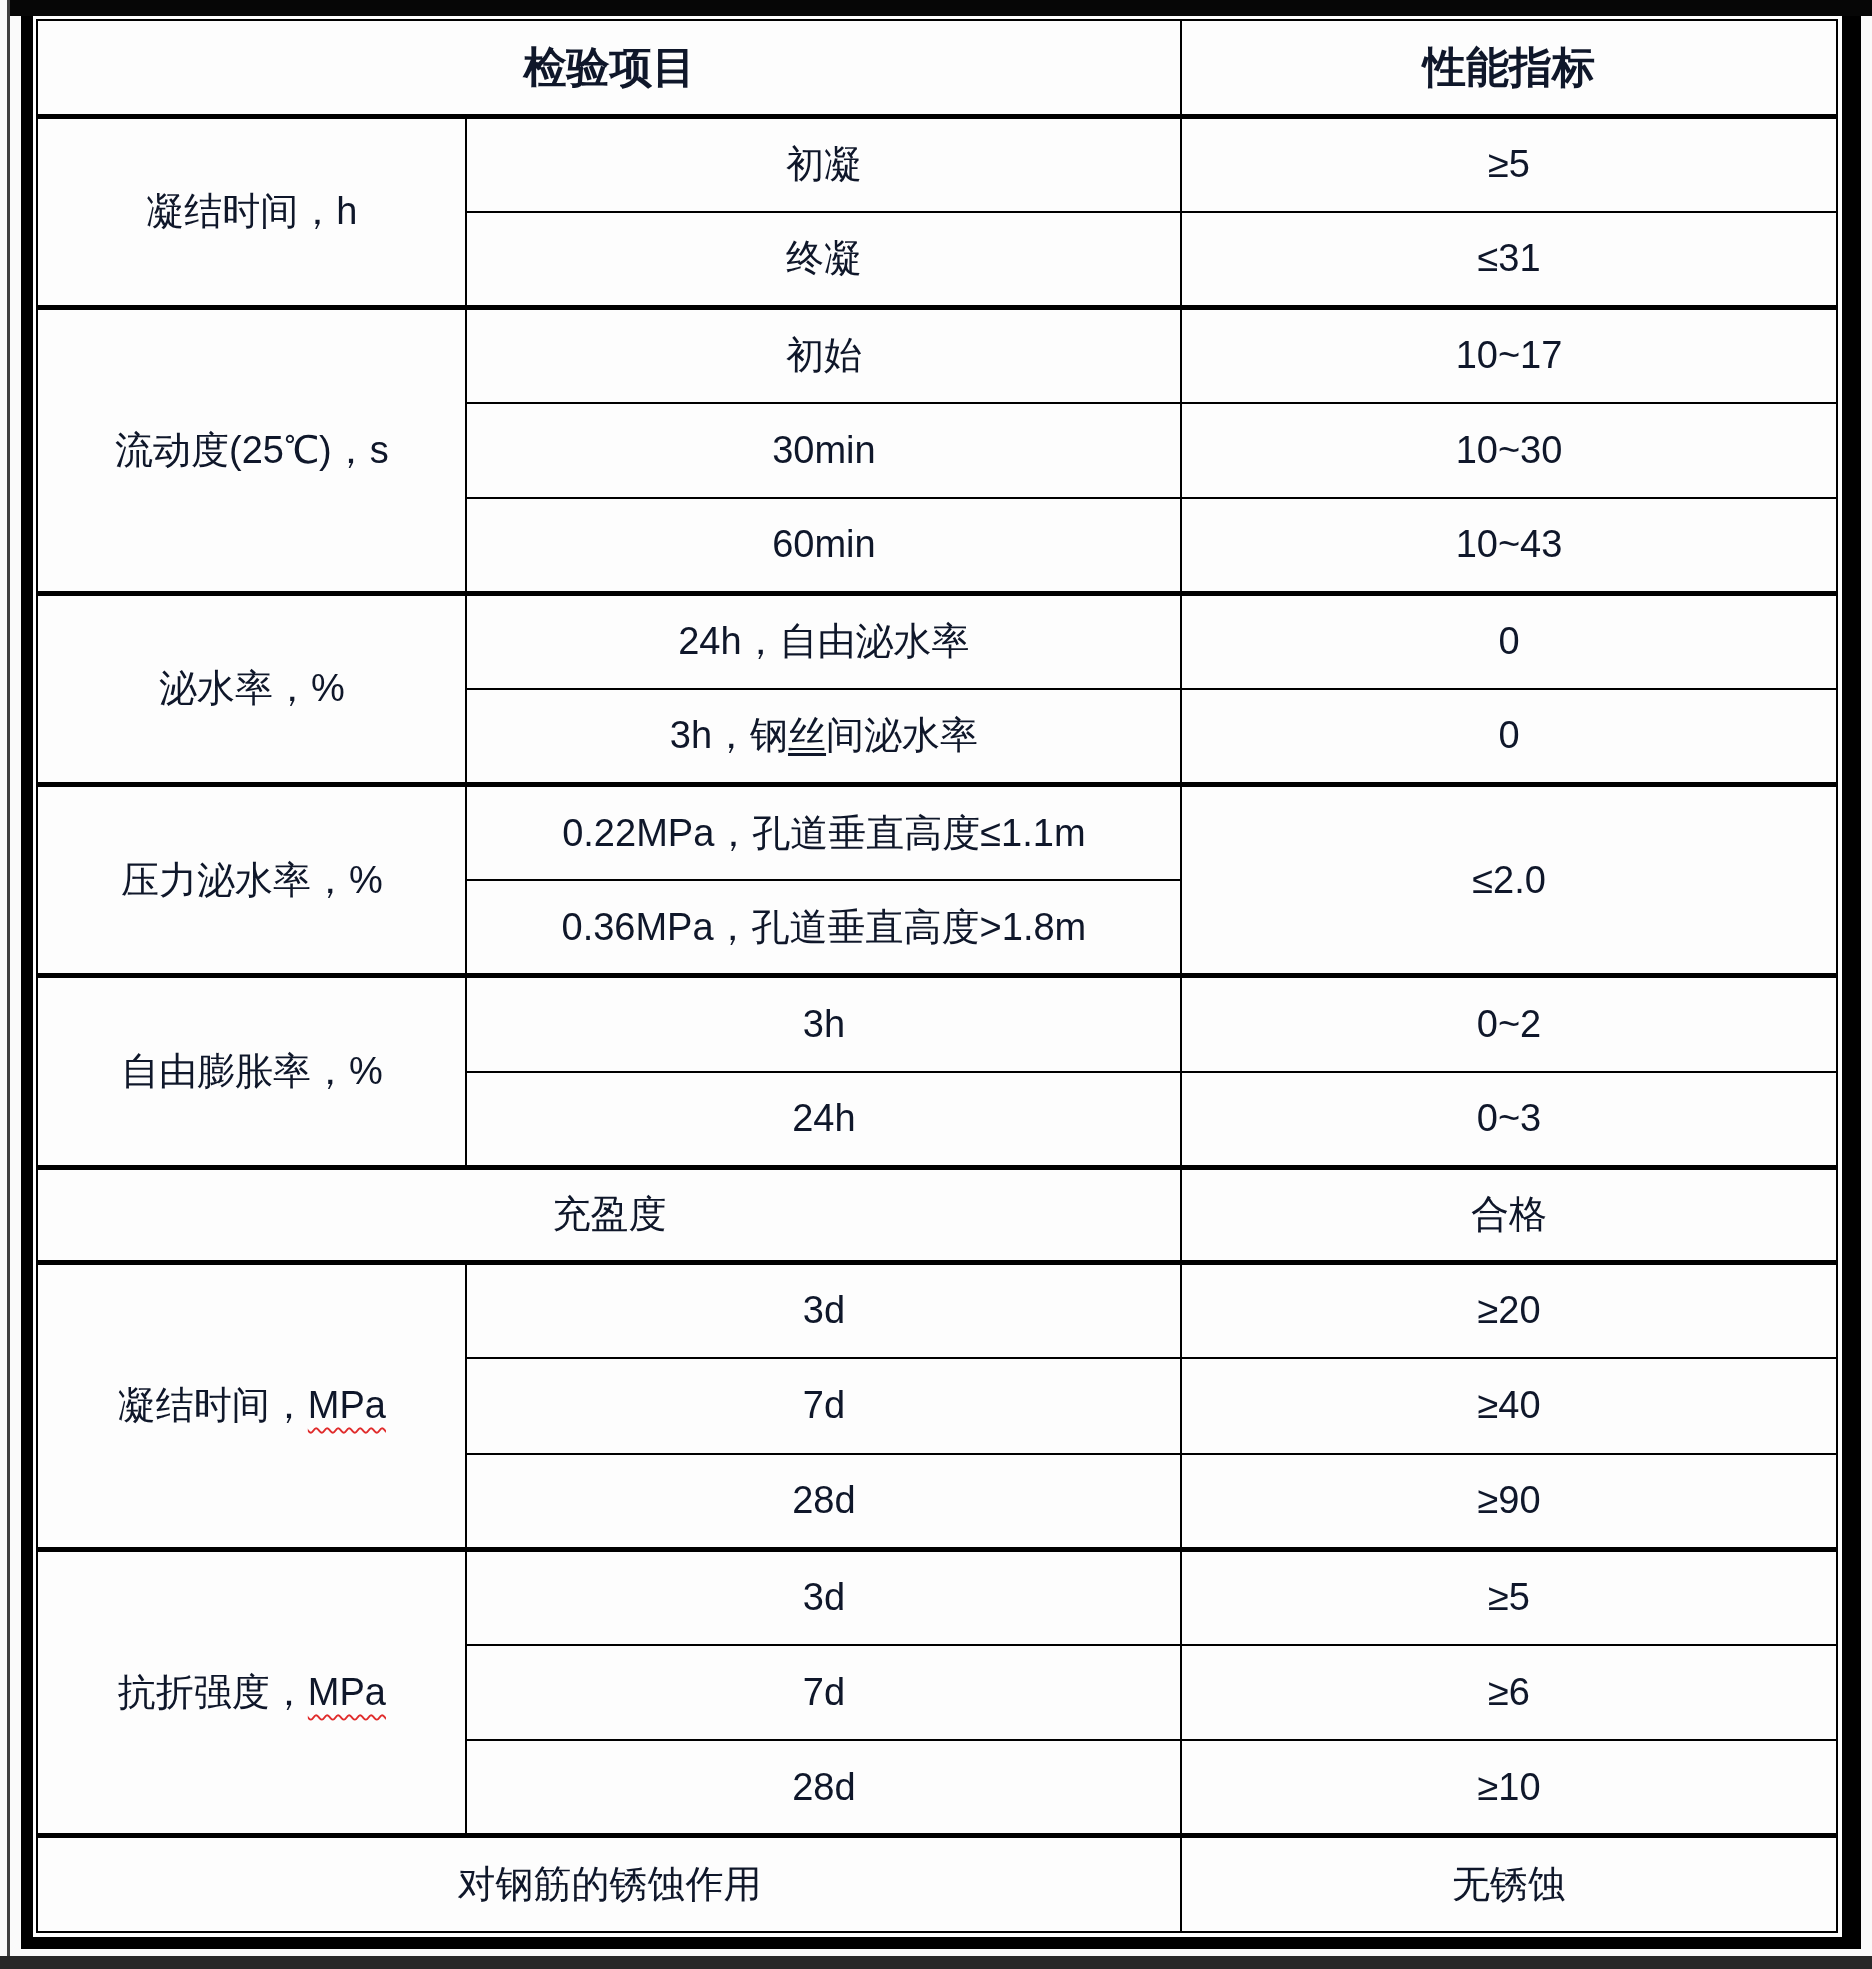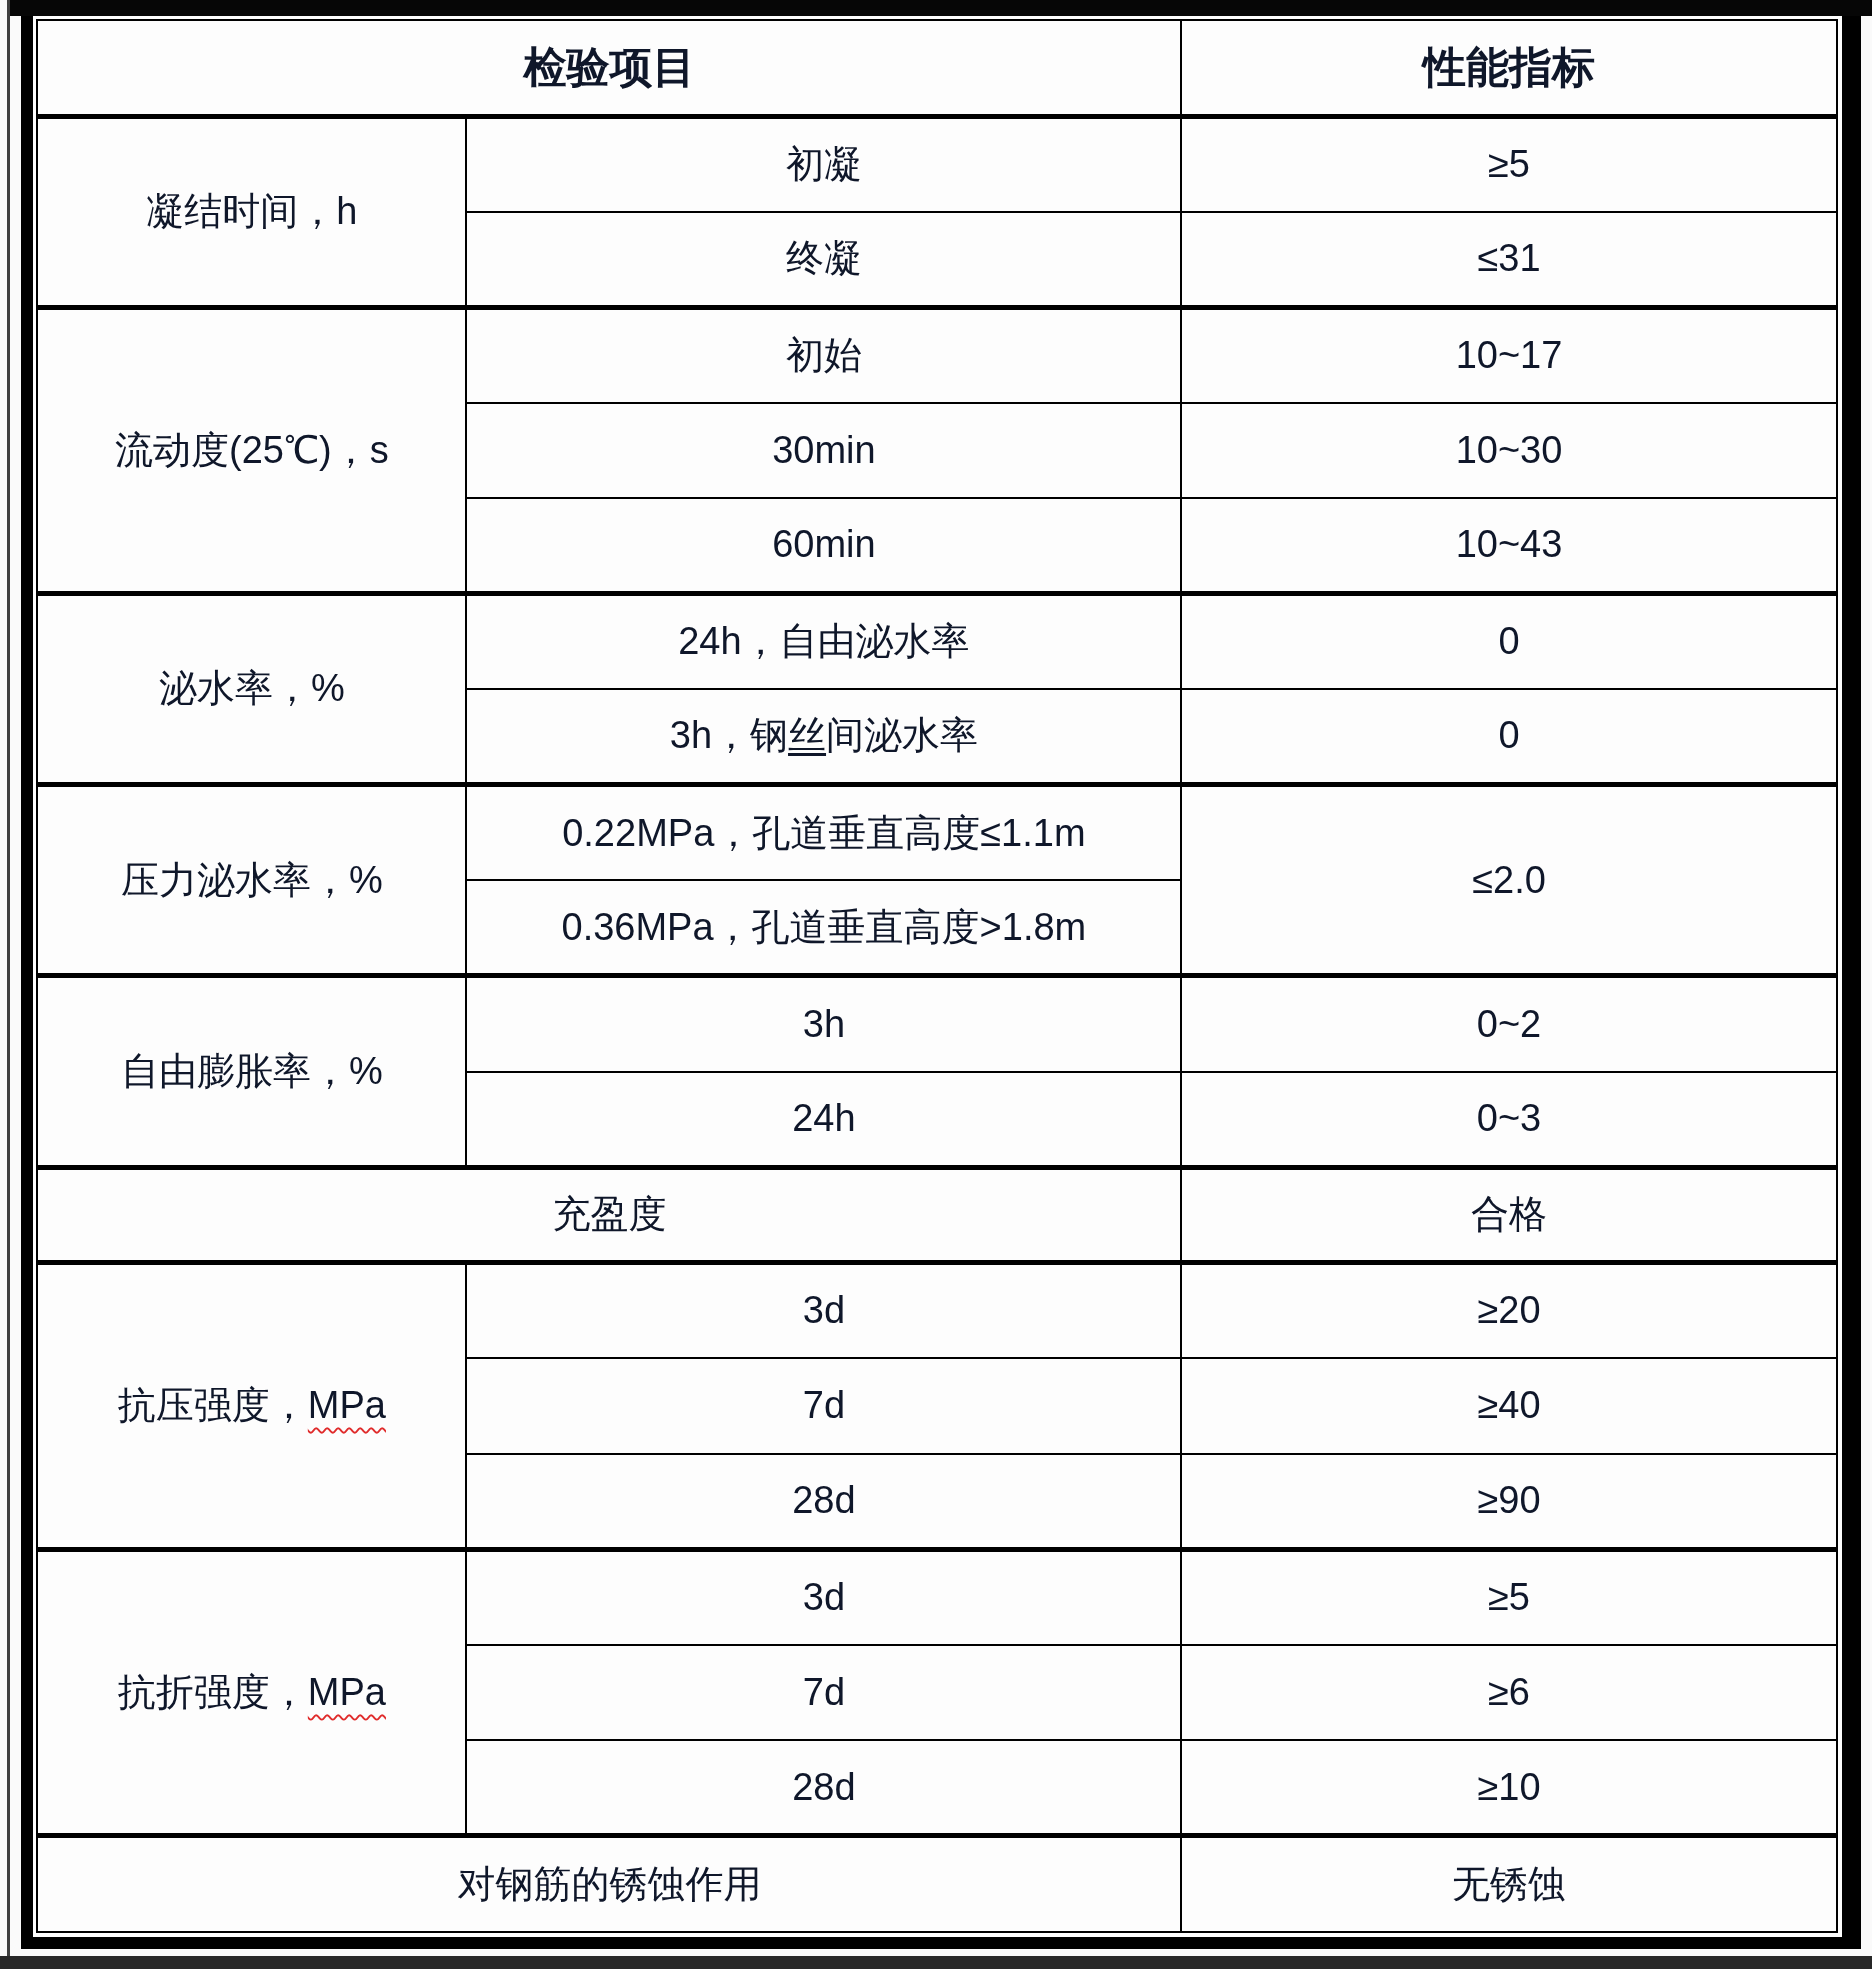--- a/index.html
+++ b/index.html
@@ -135,21 +135,21 @@
         <td class="sec">24h</td>
         <td class="sec">0~3</td>
       </tr>
 
       <tr>
         <td colspan="2" class="sec">充盈度</td>
         <td class="sec">合格</td>
       </tr>
 
       <tr>
-        <td rowspan="3" class="sec"><span>抗压强度，</span><span class="u-wavy-red">MPa</span></td>
+        <td rowspan="3" class="sec"><span>凝结时间，</span><span class="u-wavy-red">MPa</span></td>
         <td>3d</td>
         <td>≥20</td>
       </tr>
       <tr>
         <td>7d</td>
         <td>≥40</td>
       </tr>
       <tr>
         <td class="sec">28d</td>
         <td class="sec">≥90</td>

